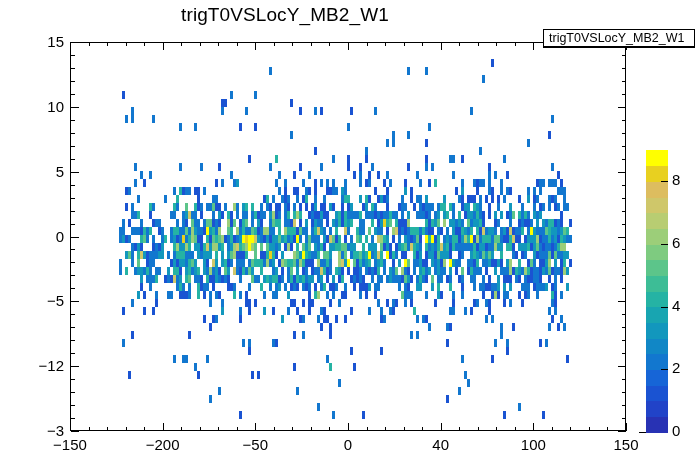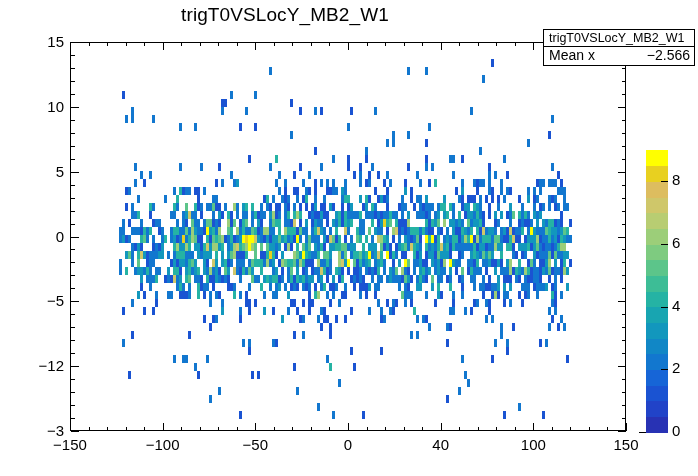--- a/index.html
+++ b/index.html
@@ -1729,42 +1729,38 @@
       <div class="tick yrtm" style="left: 622px; top: 81px;"></div>
       <div class="tick ymin" style="left: 71px; top: 68px;"></div>
       <div class="tick yrtm" style="left: 622px; top: 68px;"></div>
       <div class="tick ymin" style="left: 71px; top: 55px;"></div>
       <div class="tick yrtm" style="left: 622px; top: 55px;"></div>
       <div class="tick ymaj" style="left: 71px; top: 42px;"></div>
       <div class="tick yrt" style="left: 618px; top: 42px;"></div>
     </div>
   <div id="labels-layer">
       <div class="xlab" style="left: 40px; top: 436px;">−150</div>
-      <div class="xlab" style="left: 132.667px; top: 436px;">−100</div>
+      <div class="xlab" style="left: 132.667px; top: 436px;">−200</div>
       <div class="xlab" style="left: 225.333px; top: 436px;">−50</div>
       <div class="xlab" style="left: 318px; top: 436px;">0</div>
       <div class="xlab" style="left: 410.667px; top: 436px;">40</div>
       <div class="xlab" style="left: 503.333px; top: 436px;">100</div>
       <div class="xlab" style="left: 596px; top: 436px;">150</div>
       <div class="ylab" style="left: 18px; top: 33px;">15</div>
       <div class="ylab" style="left: 18px; top: 97.8333px;">10</div>
       <div class="ylab" style="left: 18px; top: 162.667px;">5</div>
       <div class="ylab" style="left: 18px; top: 227.5px;">0</div>
       <div class="ylab" style="left: 18px; top: 292.333px;">−5</div>
       <div class="ylab" style="left: 18px; top: 357.167px;">−12</div>
       <div class="ylab" style="left: 18px; top: 422px;">−3</div>
     </div>
 
   <div id="stats">
     <div class="hd">trigT0VSLocY_MB2_W1</div>
     <div id="stats-rows">
-        <div class="rw">
-          <span class="k">Mean x</span>
-          <span class="v">−2.566</span>
-        </div>
       </div>
   </div>
 
   <div id="palbox">
       <b style="top: 266.333px; height: 16.2667px; background: rgb(40, 50, 180);"></b>
       <b style="top: 250.667px; height: 16.2667px; background: rgb(33, 67, 200);"></b>
       <b style="top: 235px; height: 16.2667px; background: rgb(26, 83, 210);"></b>
       <b style="top: 219.333px; height: 16.2667px; background: rgb(22, 101, 215);"></b>
       <b style="top: 203.667px; height: 16.2667px; background: rgb(18, 119, 207);"></b>
       <b style="top: 188px; height: 16.2667px; background: rgb(17, 135, 198);"></b>

